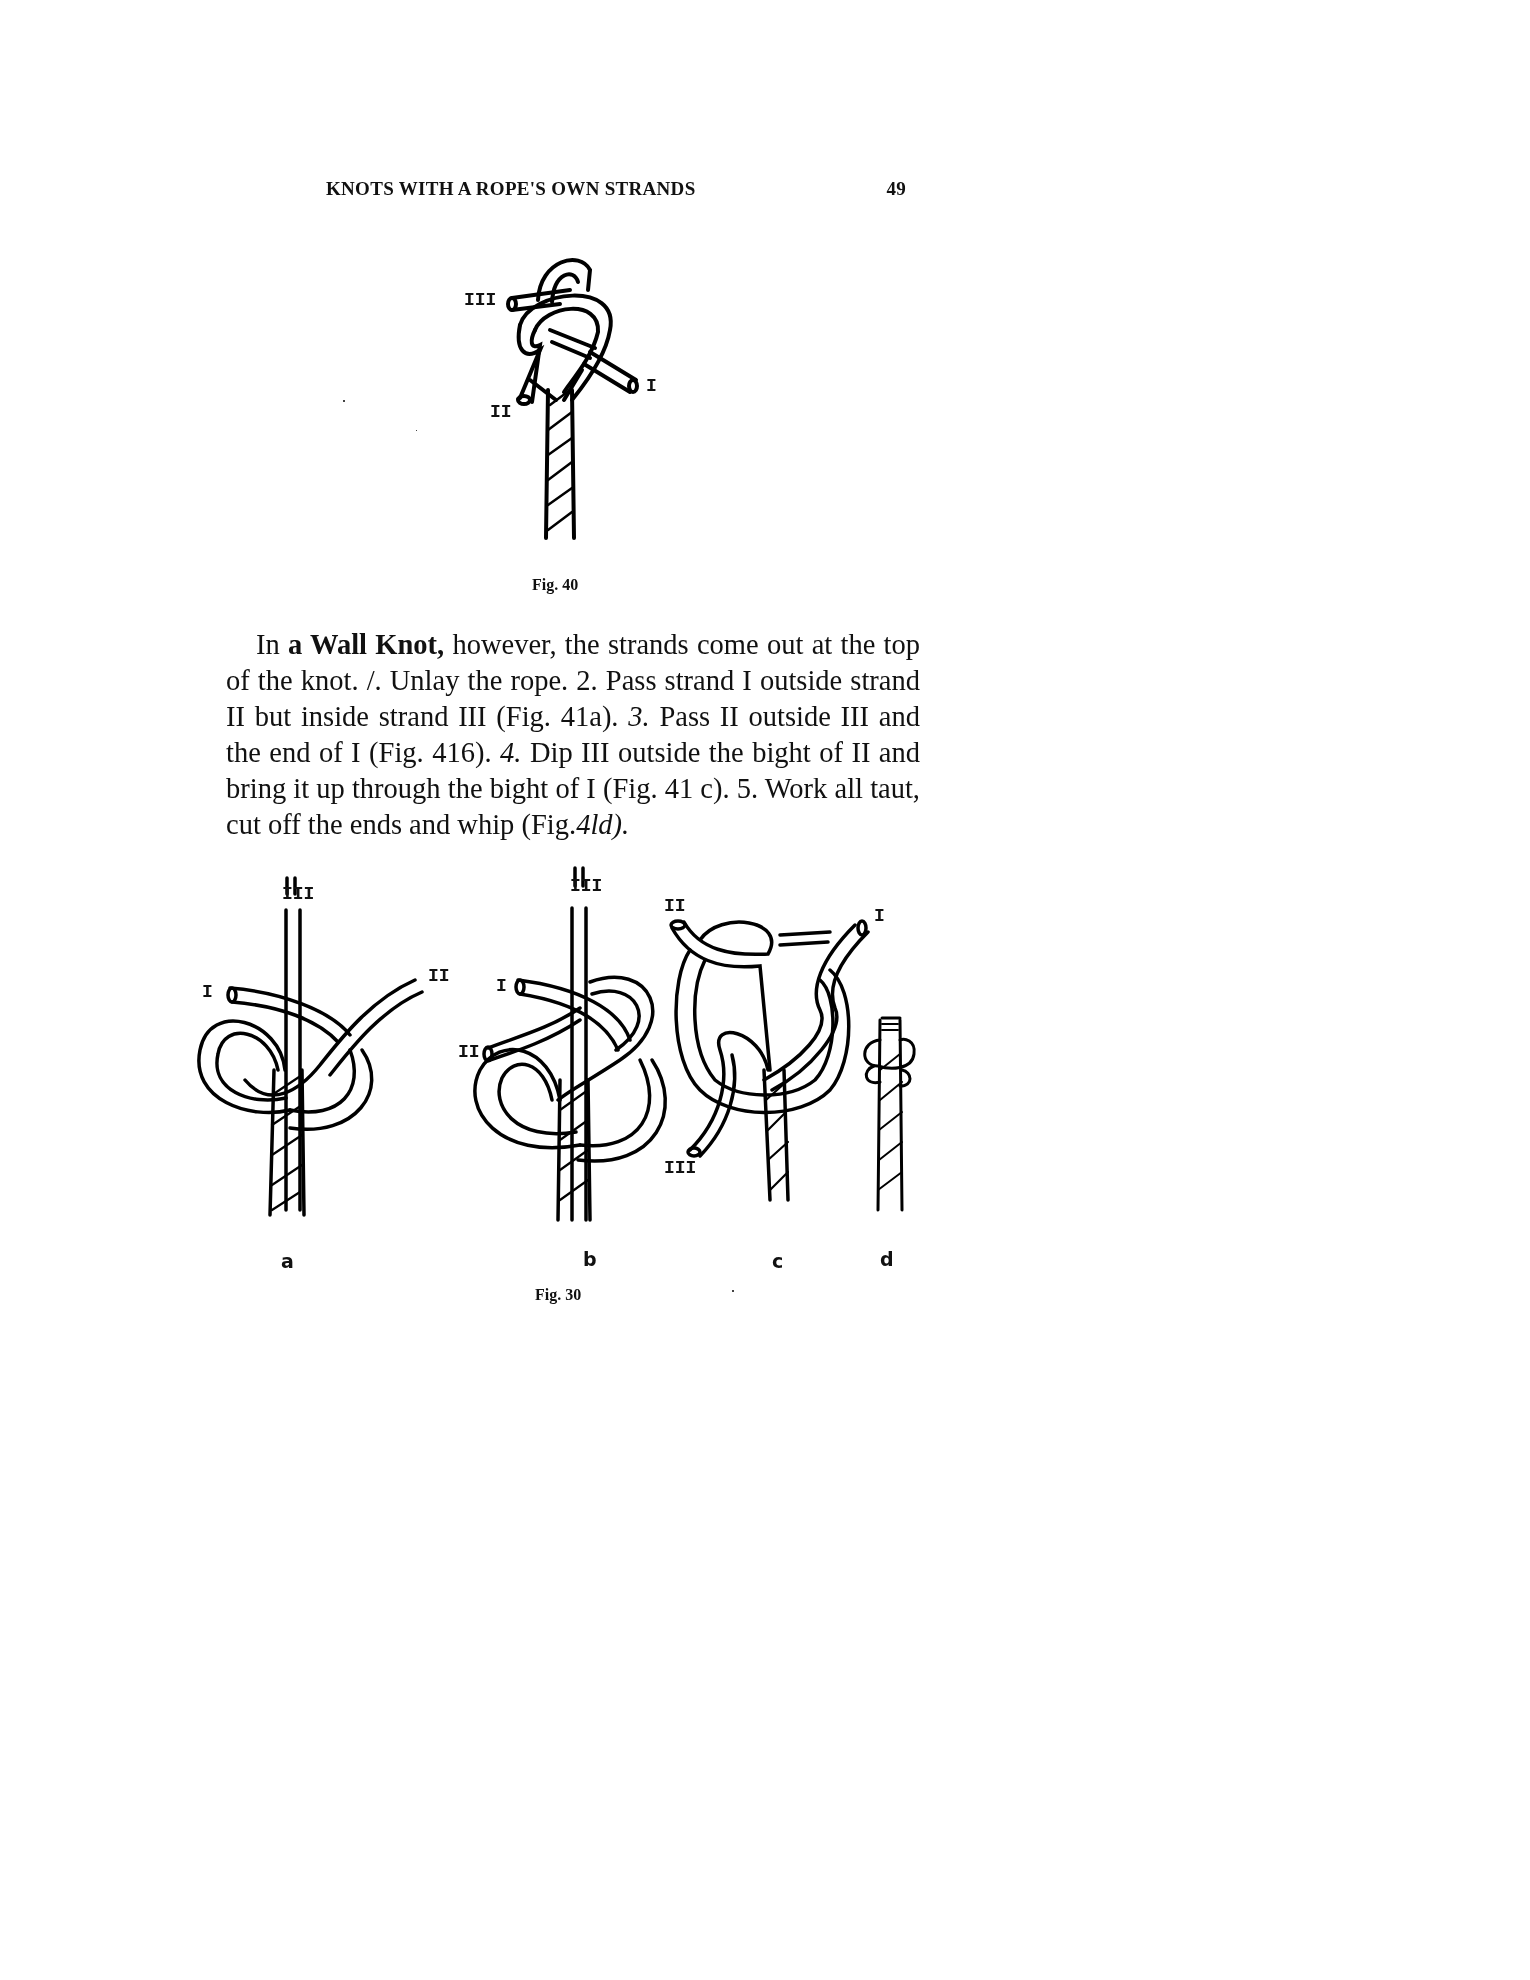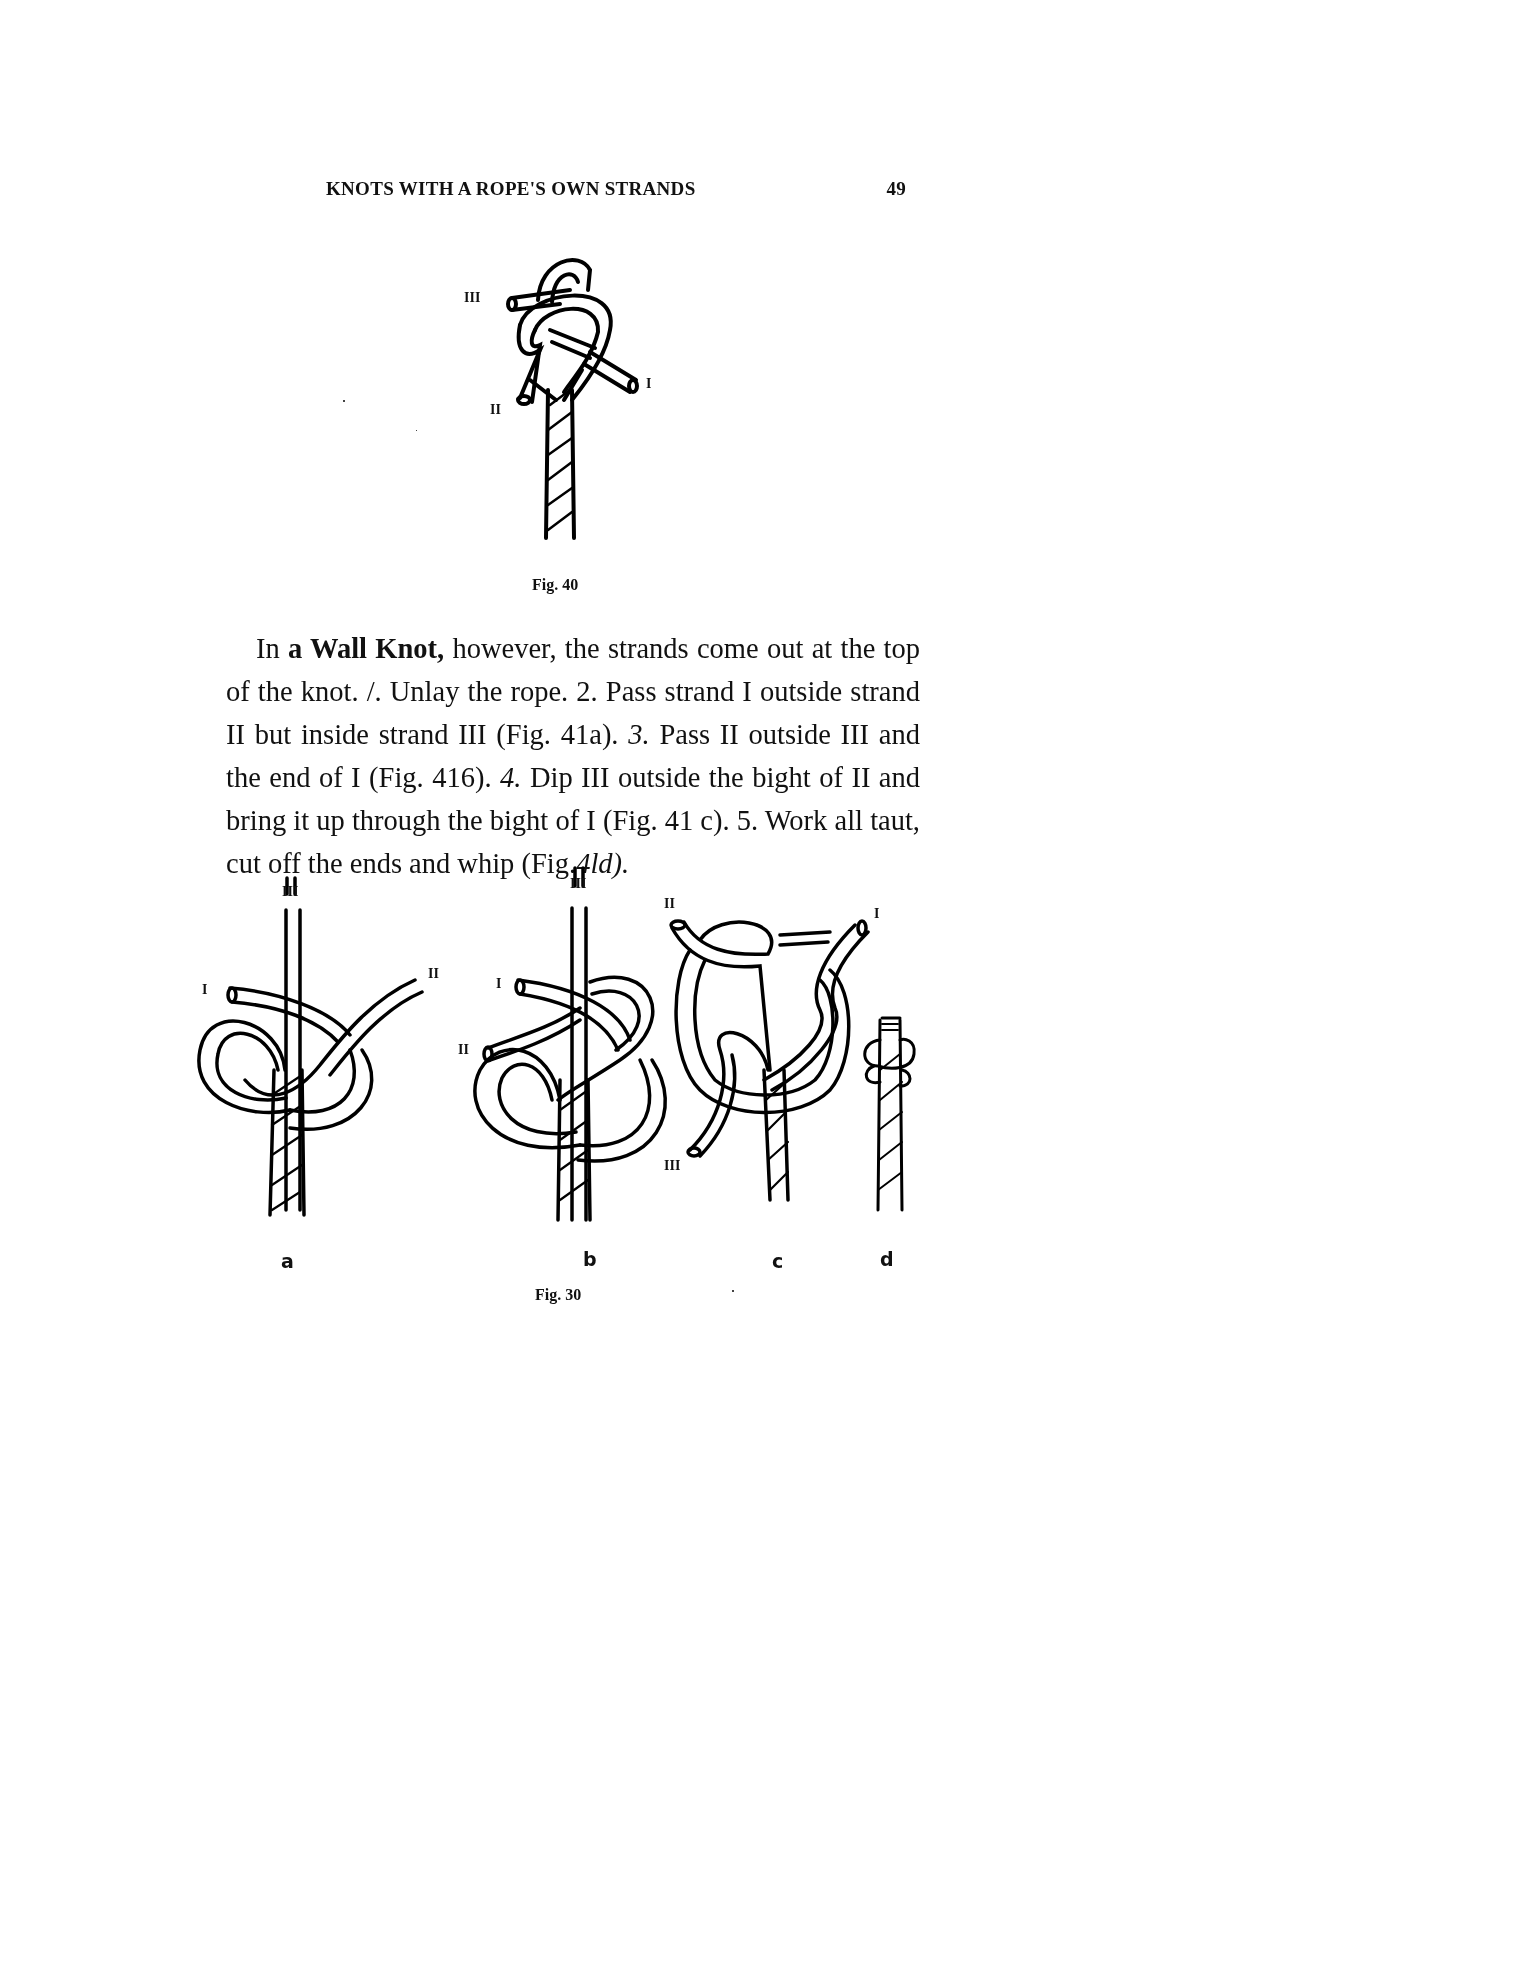--- a/index.html
+++ b/index.html
@@ -8,25 +8,25 @@
   .running-head { position: absolute; top: 178px; left: 326px; width: 580px;
          font-weight: bold; font-size: 19px; letter-spacing: 0.3px; }
   .running-head .title { position: absolute; left: 0; top: 0; white-space: nowrap; }
   .running-head .page { position: absolute; right: 0; top: 0; margin-left: 14px; }
   .fig { position: absolute; }
   .fig svg { display: block; overflow: visible; }
   .fig-caption { position: absolute; font-weight: bold; font-size: 16px; }
   .sub-label { position: absolute; font-weight: bold; font-size: 19px;
          font-family: "DejaVu Sans", sans-serif; }
   .body-text { position: absolute; top: 627px; left: 226px; width: 694px;
-         font-size: 28.5px; line-height: 43px; text-align: justify; }
+         font-size: 28.5px; line-height: 36px; text-align: justify; }
   .body-text p { margin: 0; text-indent: 30px; }
   .body-text b { font-weight: bold; }
   .body-text i { font-style: italic; }
-  .roman { font-family: Liberation Serif, serif; font-weight: bold; font-size: 14px; }
+  .roman { font-family: Liberation Mono, monospace; font-weight: bold; font-size: 18px; }
   .speck { position: absolute; width: 2px; height: 2px; background: #444; }
 </style>
 </head>
 <body>
 
 <div class="running-head">
   <span class="title">KNOTS WITH A ROPE'S OWN STRANDS</span>
   <span class="page">49</span>
 </div>
 

